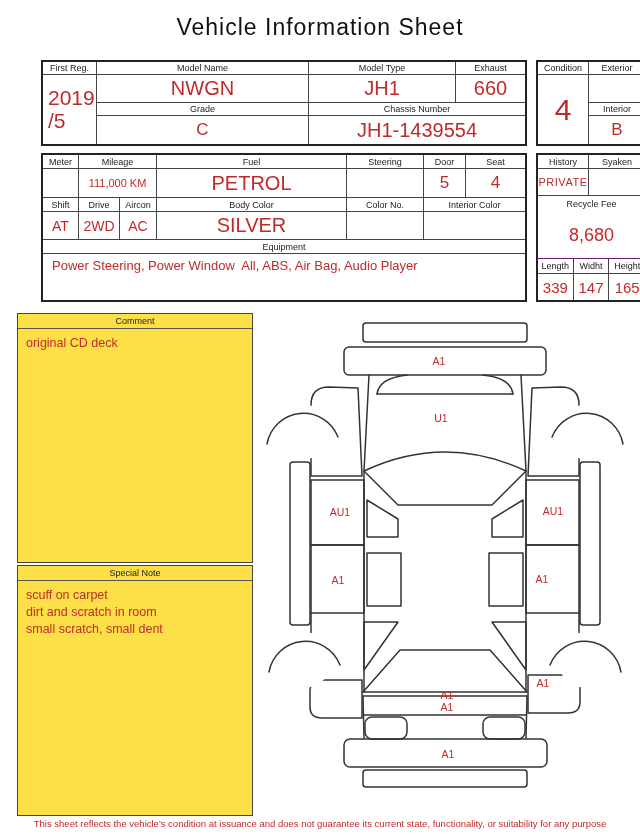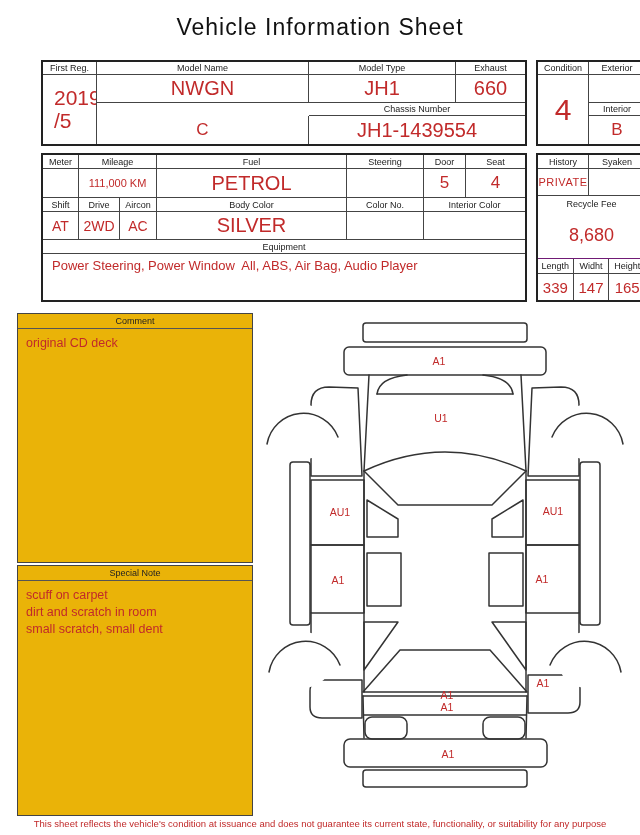--- a/index.html
+++ b/index.html
@@ -8,36 +8,36 @@
     --line:#333333;
   }
   html,body{margin:0;padding:0;background:#ffffff;}
   body{font-family:"Liberation Sans","DejaVu Sans",sans-serif;color:var(--ink);}
   #sheet{position:relative;width:640px;height:835px;background:#fff;overflow:hidden;}
 
   .title{position:absolute;left:0;top:14px;width:640px;text-align:center;
          font-size:23px;letter-spacing:1px;color:#111;}
 
   .box{position:absolute;border:2px solid #222;box-sizing:border-box;background:#fff;margin-left:24px;}
-  .thinbox{position:absolute;border:1.5px solid #444;box-sizing:border-box;background:#eab308;}
+  .thinbox{position:absolute;border:1.5px solid #444;box-sizing:border-box;background:#fde047;}
 
   .lbl{font-size:9px;color:#222;display:flex;align-items:center;justify-content:center;
        box-sizing:border-box;overflow:hidden;white-space:nowrap;}
   .val{color:var(--red);display:flex;align-items:center;justify-content:center;
        box-sizing:border-box;overflow:hidden;white-space:nowrap;}
   .br{border-right:1px solid #444;}
   .bb{border-bottom:1px solid #444;}
   .bt{border-top:1px solid #701a75;}
 
   
   #t1{left:17px;top:60px;width:486px;height:86px;display:grid;
       grid-template-columns:54px 212px 147px 1fr;
       grid-template-rows:13px 28px 13px 1fr;}
   #t1 .firstreg-v{grid-row:2/span 3;grid-column:1;font-size:21px;line-height:1.05;
-      flex-direction:column;align-items:flex-start;justify-content:center;padding-left:11px;}
+      flex-direction:column;align-items:flex-start;justify-content:center;padding-left:5px;}
   
   #p1{left:512px;top:60px;width:111px;height:86px;display:grid;
       grid-template-columns:51px 1fr;grid-template-rows:13px 28px 13px 1fr;}
   #p1 .cond-v{grid-row:2/span 3;grid-column:1;font-size:30px;}
   
   #t2{left:17px;top:153px;width:486px;height:149px;display:grid;
       grid-template-columns:36px 41px 37px 190px 77px 42px 1fr;
       grid-template-rows:14px 29px 14px 28px 14px 1fr;}
   #t2 .span2{grid-column:span 2;}
   #t2 .spanall{grid-column:1/span 7;}
@@ -81,20 +81,21 @@
     <div class="lbl bb">Exhaust</div>
 
     <div class="val firstreg-v br">
       <span>2019</span>
       <span>/5</span>
     </div>
     <div class="val fs20 br bb">NWGN</div>
     <div class="val fs20 br bb">JH1</div>
     <div class="val fs20 bb">660</div>
 
+    <div class="lbl br bb" style="grid-column:2;">Grade</div>
     <div class="lbl bb" style="grid-column:3/span 2;">Chassis Number</div>
     <div class="val fs17 br" style="grid-column:2;">C</div>
     <div class="val fs20" style="grid-column:3/span 2;">JH1-1439554</div>
   </div>
 
   <div id="p1" class="box">
     <div class="lbl br bb">Condition</div>
     <div class="lbl bb">Exterior</div>
     <div class="val cond-v br">4</div>
     <div class="val bb" style="grid-column:2;"></div>

